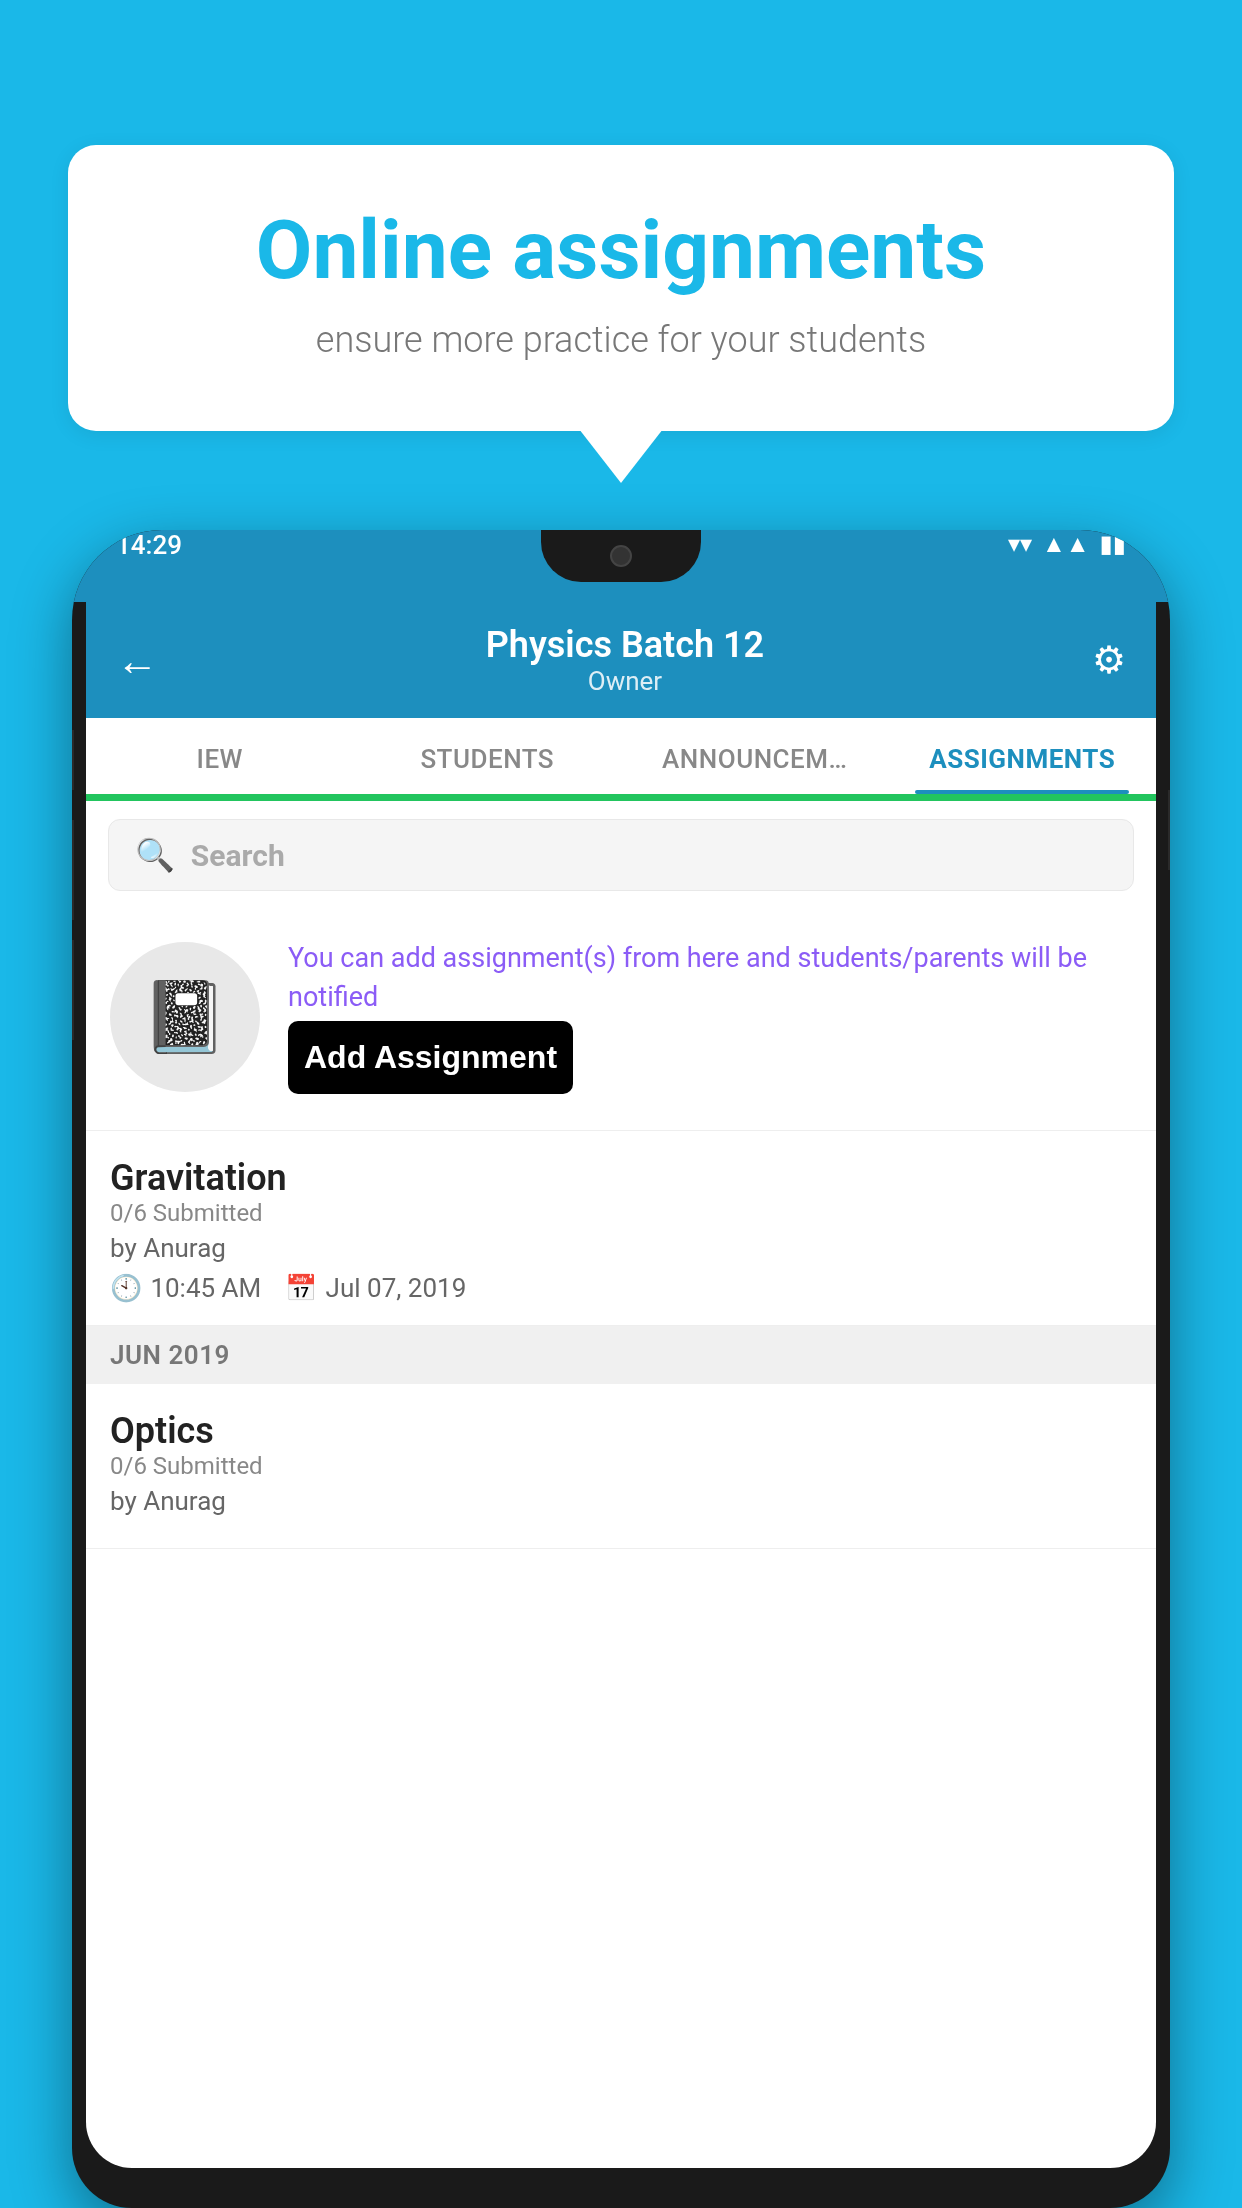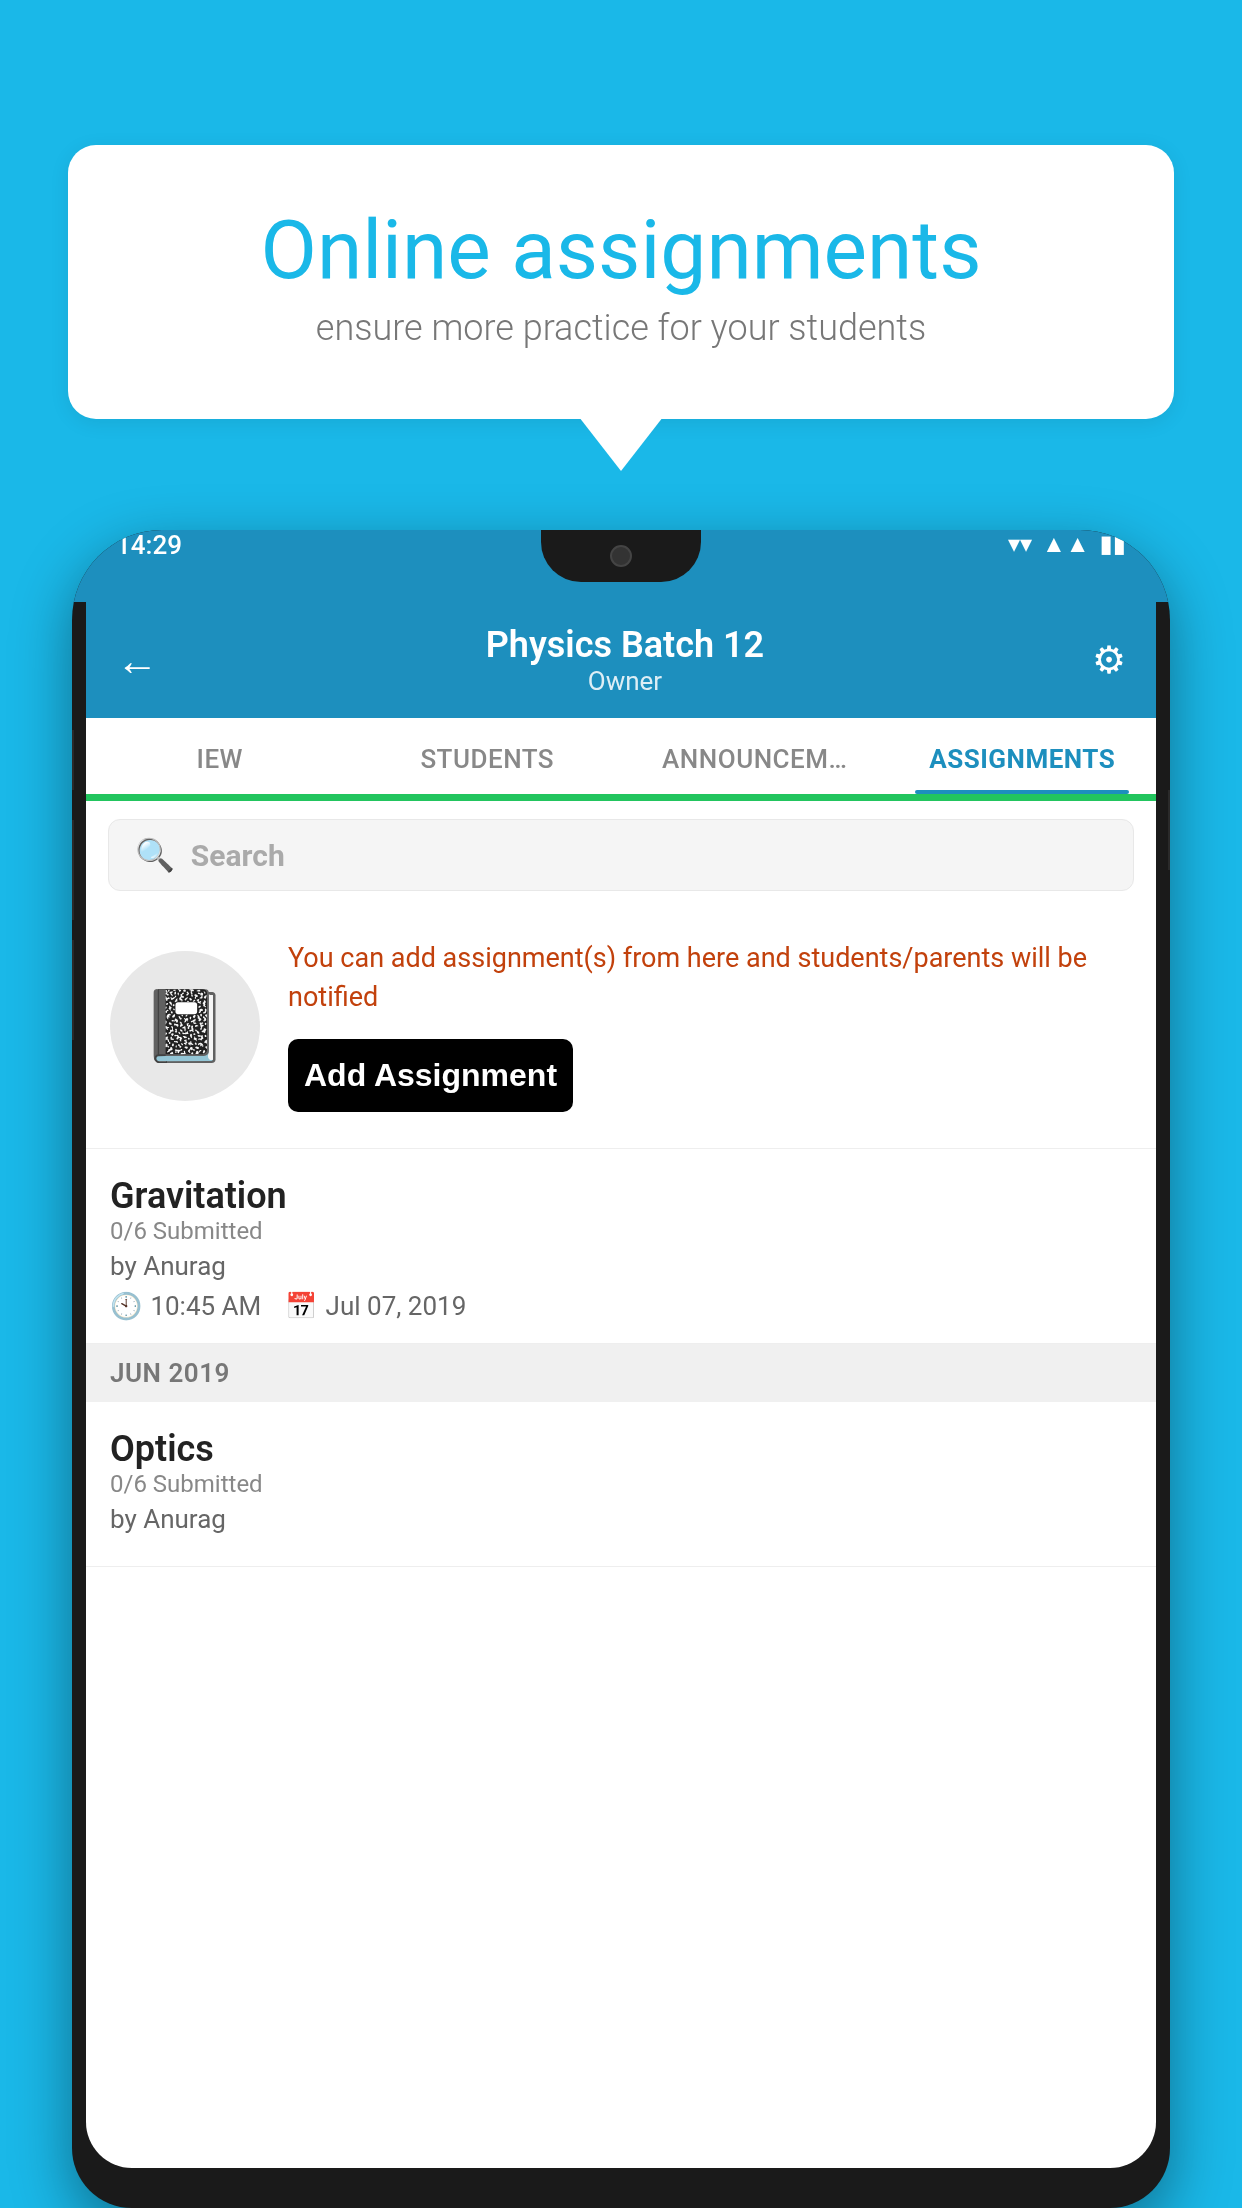--- a/index.html
+++ b/index.html
@@ -31,25 +31,25 @@
       left: 50%;
       transform: translateX(-50%);
       width: 0;
       height: 0;
       border-left: 42px solid transparent;
       border-right: 42px solid transparent;
       border-top: 54px solid white;
     }
     .bubble-title {
       font-size: 82px;
-      font-weight: 400;
+      font-weight: 700;
       color: #1ab8e8;
       text-align: center;
       line-height: 1.1;
-      margin-bottom: 12px;
+      margin-bottom: 24px;
     }
     .bubble-subtitle {
       font-size: 36px;
       color: #777;
       text-align: center;
       font-weight: 300;
     }
 
     
     .phone-frame {
@@ -234,23 +234,23 @@
       justify-content: center;
     }
     .notebook-icon {
       font-size: 70px;
     }
     .promo-text-area {
       flex: 1;
     }
     .promo-desc {
       font-size: 27px;
-      color: #c2410c;
+      color: #8b5cf6;
       line-height: 1.45;
-      margin-bottom: 22px;
+      margin-bottom: 4px;
     }
     .add-assignment-btn {
       background: #000000;
       color: white;
       border: none;
       border-radius: 10px;
       padding: 18px 16px;
       font-size: 32px;
       font-weight: 600;
       cursor: pointer;

